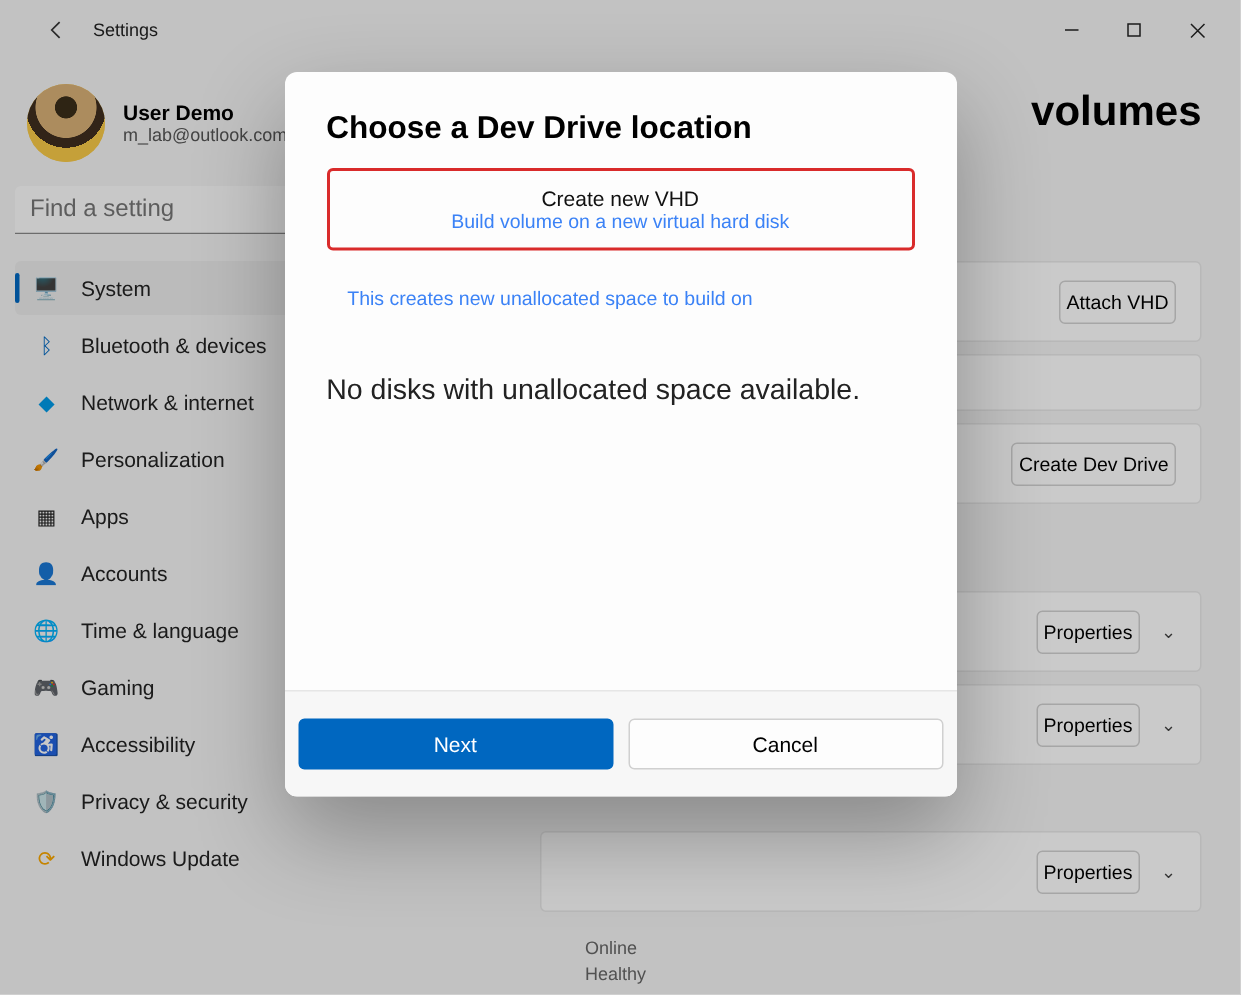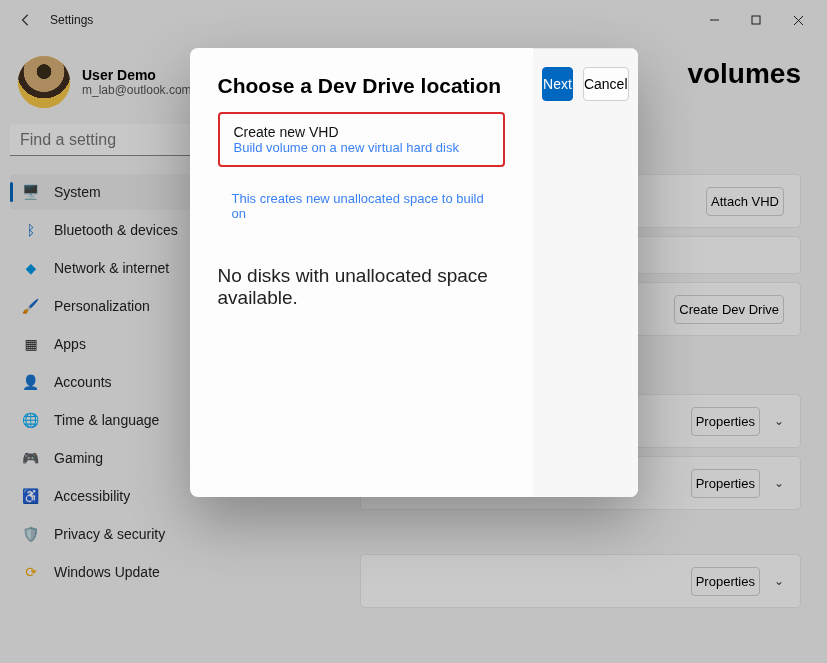--- a/index.html
+++ b/index.html
@@ -1,19 +1,19 @@
 <!DOCTYPE html>
 <html><head>
   <meta charset="utf-8">
   <style>
     * { box-sizing: border-box; margin: 0; padding: 0; font-family: "Segoe UI", sans-serif; }
     body { width: 827px; height: 663px; background: #f3f3f3; position: relative; overflow: hidden; }
     
     
-    .titlebar { height: 40px; display: flex; align-items: center; padding: 0 8px; }
+    .titlebar { height: 40px; display: flex; align-items: center; padding: 0 8px; margin-left: 12px; }
     .back-btn { width: 36px; height: 36px; display: flex; align-items: center; justify-content: center; border-radius: 4px; }
     .titlebar-title { font-size: 12px; margin-left: 6px; color: #222; }
     .win-controls { margin-left: auto; display: flex; }
     .win-btn { width: 42px; height: 30px; display: flex; align-items: center; justify-content: center; }
     
     
     .layout { display: flex; height: calc(100% - 40px); gap: 44px; }
     
     
     .sidebar { width: 290px; padding: 12px 10px; }
@@ -33,26 +33,26 @@
     .content { flex: 1; padding: 18px 26px; }
     .content-title { font-size: 28px; font-weight: 600; text-align: right; margin-bottom: 28px; }
     .card { background: #fdfdfd; border: 1px solid #e6e6e6; border-radius: 4px; margin-bottom: 8px; height: 54px; display: flex; align-items: center; justify-content: flex-end; padding: 0 16px; gap: 14px; }
     .card-btn { background: #fdfdfd; border: 1px solid #d0d0d0; border-radius: 4px; padding: 6px 4px; font-size: 13px; }
     .spacer-card { height: 38px; }
     .chev { font-size: 12px; color: #444; }
     .volume-info { padding: 8px 0 0 30px; font-size: 12px; color: #666; line-height: 1.4; }
     
     
     .modal-backdrop { position: absolute; inset: 0; background: rgba(0,0,0,0.20); display: flex; align-items: flex-start; justify-content: center; padding-top: 48px; }
-    .modal { width: 448px; background: #fdfdfd; border-radius: 8px; box-shadow: 0 24px 60px rgba(0,0,0,0.3); display: flex; flex-direction: row; overflow: hidden; }
+    .modal { width: 448px; background: #fdfdfd; border-radius: 8px; box-shadow: 0 24px 60px rgba(0,0,0,0.3); display: flex; flex-direction: column; overflow: hidden; }
     .modal-body { padding: 26px 28px 18px 28px; flex: 1; }
     .modal-title { font-size: 21px; font-weight: 600; margin-bottom: 14px; }
     .modal-desc { font-size: 13.5px; color: #222; line-height: 1.4; margin-bottom: 18px; }
     .option { border-radius: 4px; padding: 10px 14px; margin-bottom: 14px; }
-    .option.highlight { border: 2.5px solid #d92b2b; }
+    .option.highlight { border: 2.5px solid #d92b2b; text-align: center; }
     .opt-title { font-size: 14px; color: #111; }
     .opt-sub { font-size: 13px; color: #3b82f6; }
     .no-disks { font-size: 19px; color: #222; margin-top: 34px; margin-bottom: 170px; }
     .modal-footer { border-top: 1px solid #e6e6e6; background: #f7f7f7; padding: 18px 9px; display: flex; gap: 10px; }
     .mbtn { flex: 1; height: 34px; border-radius: 4px; font-size: 14px; border: 1px solid #d0d0d0; background: #fdfdfd; }
     .mbtn.primary { background: #0067c0; color: #fff; border-color: #0067c0; }
   </style>
 </head>
 <body>
 
@@ -158,20 +158,24 @@
     </div>
     <div class="card">
       <button class="card-btn">Properties</button>
       <span class="chev">⌄</span>
     </div>
     <div style="height:36px"></div>
     <div class="card">
       <button class="card-btn">Properties</button>
       <span class="chev">⌄</span>
     </div>
+    <div class="volume-info">
+      <div>Online</div>
+      <div>Healthy</div>
+    </div>
   </div>
 </div>
 
 <div class="modal-backdrop">
   <div class="modal">
     <div class="modal-body">
       <div class="modal-title">Choose a Dev Drive location</div>
       <div class="option highlight">
         <div class="opt-title">Create new VHD</div>
         <div class="opt-sub">Build volume on a new virtual hard disk</div>

